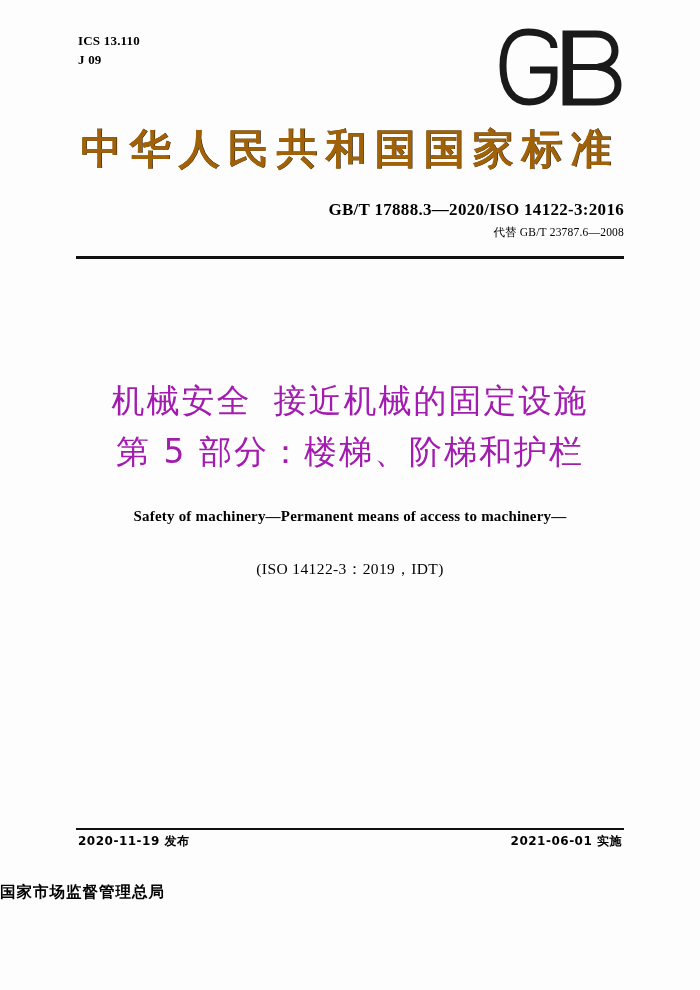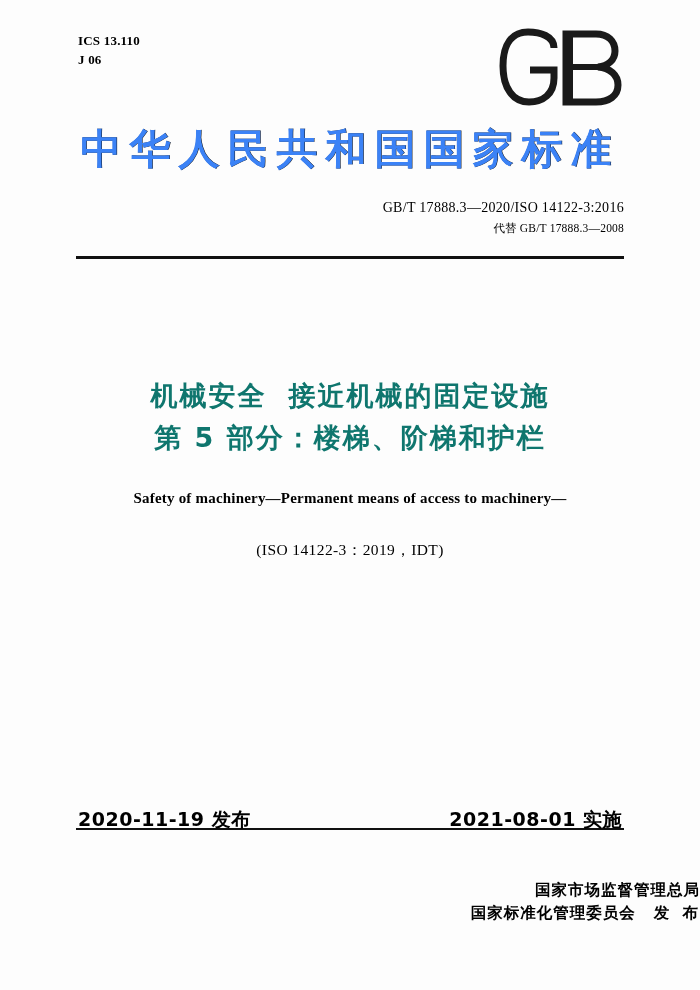--- a/index.html
+++ b/index.html
@@ -46,35 +46,35 @@
   .cn-standard-title {
     position: absolute;
     left: 0;
     right: 0;
     top: 122px;
     text-align: center;
     font-family: "DejaVu Sans", sans-serif;
     font-weight: bold;
     font-size: 41px;
     letter-spacing: 8px;
-    color: #3b82f6;
+    color: #a16207;
     text-shadow: 0.6px 0 0 #111;
   }
 
   
   .std-number {
     position: absolute;
     right: 76px;
     top: 200px;
     text-align: right;
     font-family: "Liberation Serif", serif;
   }
   .std-number .main-no {
-    font-size: 14px;
-    font-weight: normal;
+    font-size: 17px;
+    font-weight: bold;
     letter-spacing: 0.3px;
     white-space: nowrap;
     margin-left: 29px;
   }
   .std-number .replaces {
     margin-top: 5px;
     font-size: 11.5px;
     letter-spacing: 0.2px;
     white-space: nowrap;
   }
@@ -92,24 +92,24 @@
   
   .title-block {
     position: absolute;
     left: 0;
     right: 0;
     top: 375px;
     text-align: center;
   }
   .title-cn-1, .title-cn-2 {
     font-family: "DejaVu Sans", sans-serif;
-    font-weight: bold;
-    font-size: 27px;
+    font-weight: normal;
+    font-size: 33px;
     letter-spacing: 2px;
-    color: #0f766e;
+    color: #a21caf;
     line-height: 1.55;
   }
   .title-cn-1 .gap { display: inline-block; width: 22px; }
 
   .title-en {
     margin-top: 26px;
     font-family: "Liberation Serif", serif;
     font-weight: bold;
     font-size: 15px;
     line-height: 1.85;
@@ -120,37 +120,37 @@
     font-family: "Liberation Serif", serif;
     font-size: 15.5px;
     letter-spacing: 0.4px;
   }
 
   
   .dates {
     position: absolute;
     left: 78px;
     right: 78px;
-    top: 807px;
+    top: 833px;
     display: flex;
     justify-content: space-between;
     font-family: "DejaVu Sans", sans-serif;
     font-weight: bold;
-    font-size: 19px;
+    font-size: 12px;
     letter-spacing: 0.5px;
   }
 
   
   .issuer {
     position: absolute;
     left: 0;
     right: 0;
     top: 880px;
-    text-align: right;
-    font-family: Liberation Mono, monospace;
+    text-align: left;
+    font-family: Liberation Serif, serif;
     font-weight: bold;
     font-size: 15.5px;
     line-height: 1.5;
     letter-spacing: 1px;
   }
   .issuer .line2 {
     position: relative;
     display: inline-block;
   }
   .issuer .publish-word {
@@ -159,21 +159,21 @@
     letter-spacing: 2px;
   }
 </style>
 </head>
 <body>
 
 <div class="page">
 
   <div class="ics-block">
     <div>ICS 13.110</div>
-    <div>J 06</div>
+    <div>J 09</div>
   </div>
 
   <div class="gb-logo">
     <svg viewBox="0 0 130 84" width="130" height="84" aria-hidden="true">
       <g fill="none" stroke="#1a1a1a" stroke-width="3">
 
         <path d="M58 22 C58 10, 44 6, 32 6 C16 6, 7 18, 7 40 C7 62, 17 76, 33 76 C47 76, 58 68, 58 52 L58 44 L34 44" stroke-width="7" stroke-linecap="butt" stroke-linejoin="miter"></path>
 
         <path d="M70 8 L100 8 C112 8, 119 15, 119 25 C119 34, 112 40, 102 41 C114 42, 122 49, 122 59 C122 70, 113 76, 100 76 L70 76 Z" stroke-width="7" stroke-linejoin="miter"></path>
 
@@ -182,21 +182,21 @@
       <g fill="#1a1a1a">
         <rect x="70" y="8" width="7" height="68"></rect>
       </g>
     </svg>
   </div>
 
   <div class="cn-standard-title">中华人民共和国国家标准</div>
 
   <div class="std-number">
     <div class="main-no">GB/T 17888.3—2020/ISO 14122-3:2016</div>
-    <div class="replaces">代替 GB/T 17888.3—2008</div>
+    <div class="replaces">代替 GB/T 23787.6—2008</div>
   </div>
 
   <div class="rule rule-top"></div>
 
   <div class="title-block">
     <div class="title-cn-1">
       <span>机械安全</span><span class="gap"></span><span>接近机械的固定设施</span>
     </div>
     <div class="title-cn-2">第 5 部分：楼梯、阶梯和护栏</div>
 
@@ -204,23 +204,20 @@
       <div>Safety of machinery—Permanent means of access to machinery—</div>
     </div>
 
     <div class="title-iso">(ISO 14122-3：2019，IDT)</div>
   </div>
 
   <div class="rule rule-bottom"></div>
 
   <div class="dates">
     <div>2020-11-19 发布</div>
-    <div>2021-08-01 实施</div>
+    <div>2021-06-01 实施</div>
   </div>
 
   <div class="issuer">
     <div>国家市场监督管理总局</div>
-    <div class="line2">
-      <span>国家标准化管理委员会</span><span class="publish-word">发 布</span>
-    </div>
   </div>
 
 </div>
 
 </body></html>

